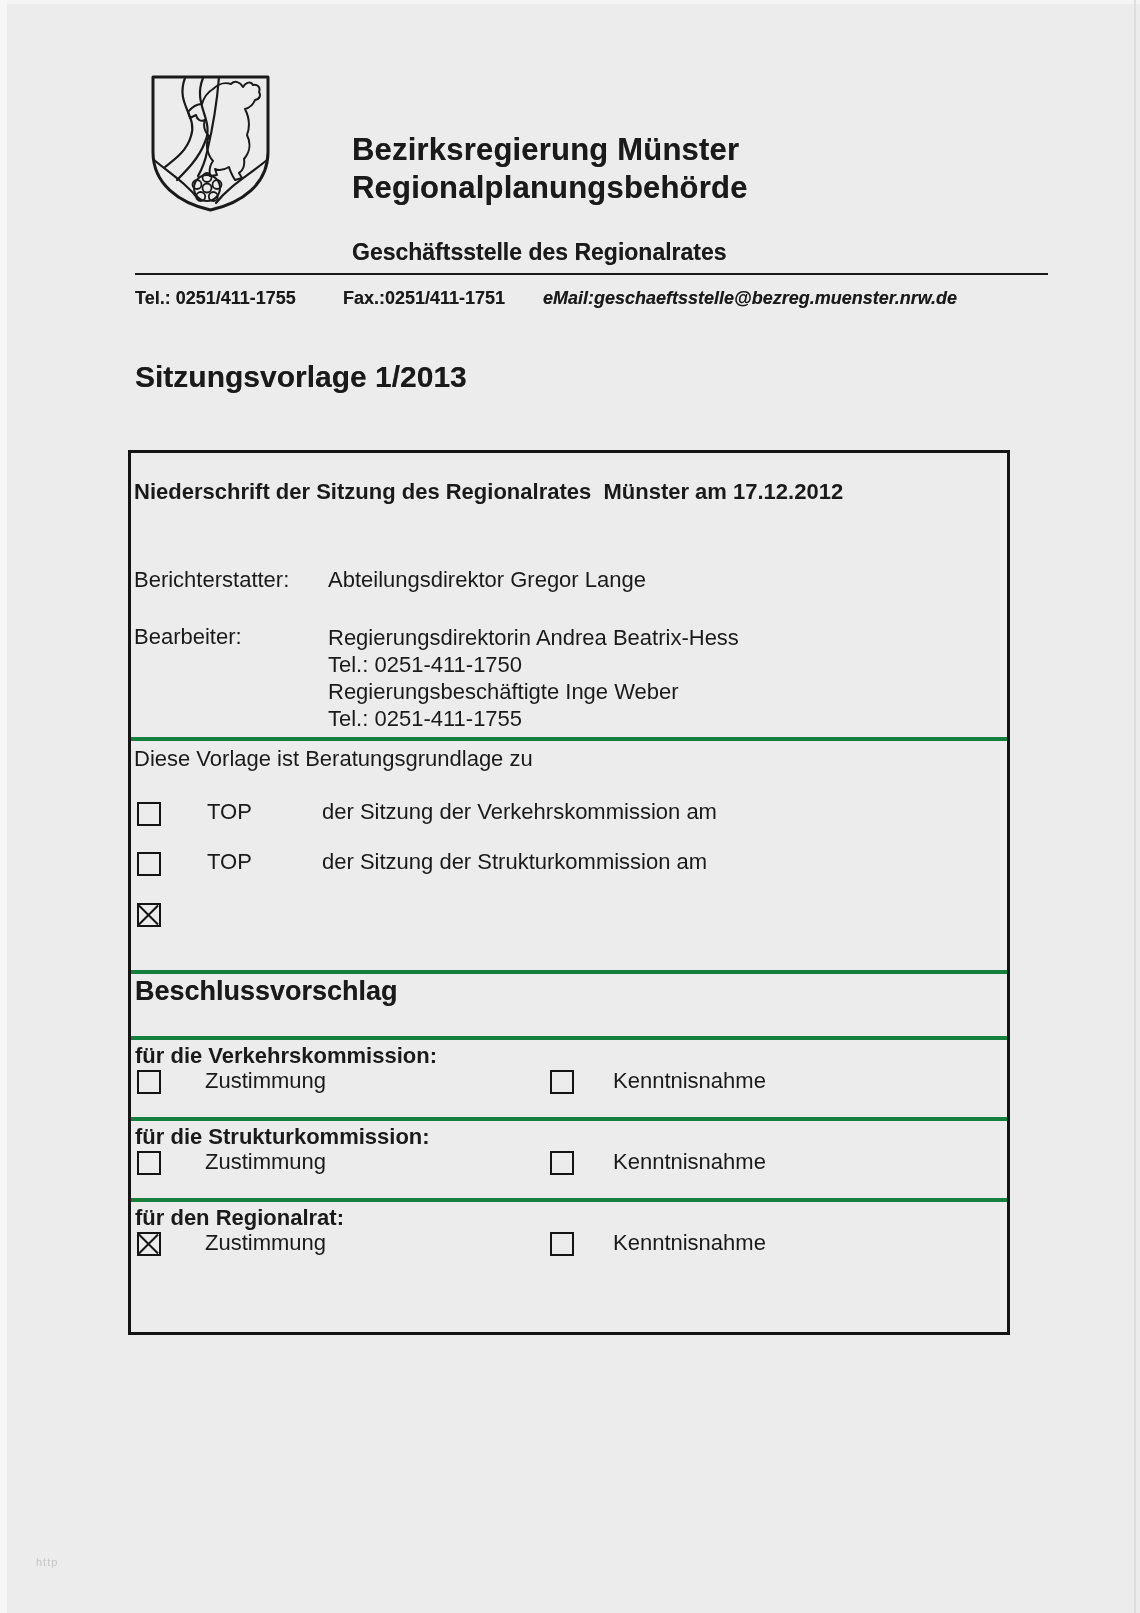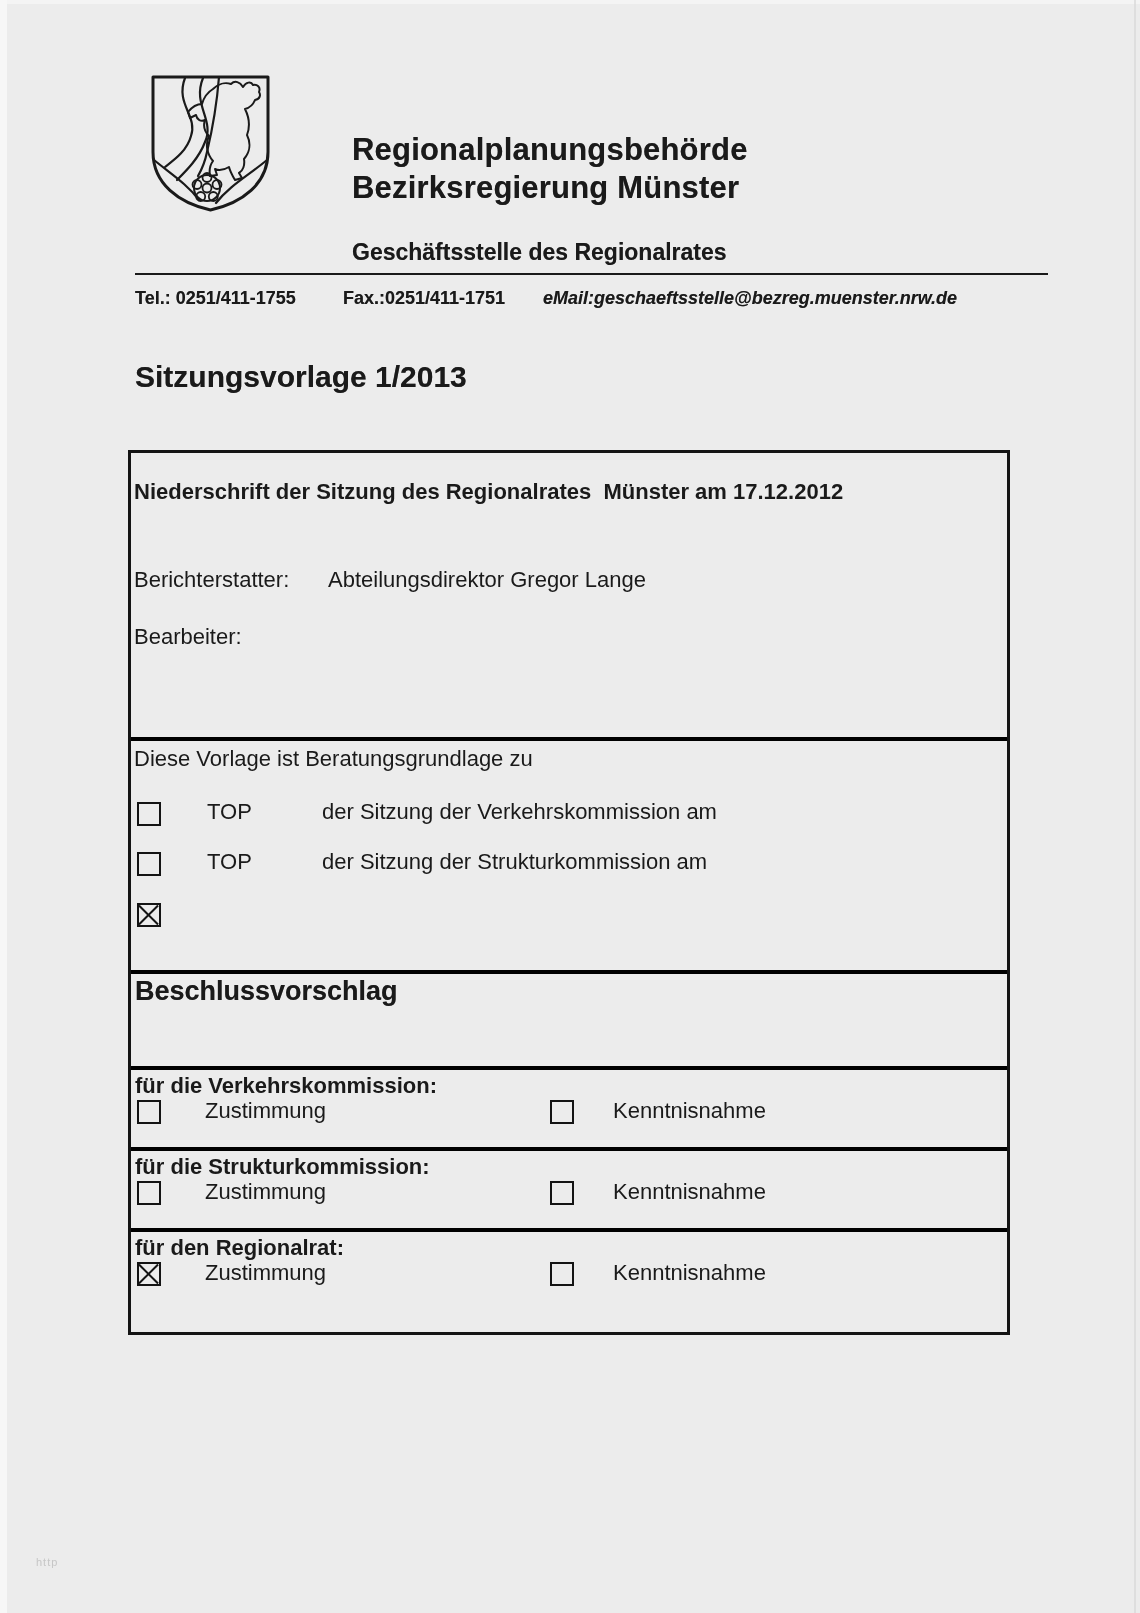--- a/index.html
+++ b/index.html
@@ -24,24 +24,24 @@
   .rule{left:135px;top:273px;width:913px;height:2px;background:#1a1a1a;}
   .contact{top:288px;font-size:18px;font-weight:bold;}
   .contact.tel{left:135px;} .contact.fax{left:343px;} .contact.email{left:543px;font-style:italic;}
   .doc-title{left:135px;top:360px;font-size:30px;font-weight:bold;}
   
   .doc-table{
     left:128px;top:450px;width:882px;height:885px;
     border:3px solid #141414;box-sizing:border-box;
   }
   .sec{position:relative;box-sizing:border-box;width:100%;font-size:22px;}
-  .sec + .sec{border-top:4px solid #000000;}
+  .sec + .sec{border-top:4px solid #15803d;}
   .sec-info{height:284px;}
   .sec-consult{height:233px;}
-  .sec-proposal{height:96px;}
+  .sec-proposal{height:66px;}
   .sec-decision{height:81px;}
   .sec-decision-last{height:79px;}
   .subject{left:3px;top:26px;font-weight:bold;white-space:pre-wrap;}
   .pair-label{left:3px;}
   .pair-value{left:197px;}
   .row-reporter{top:106px;margin-top:8px;} .row-editor{top:158px;margin-top:13px;}
   .editor-lines{line-height:27px;}
   .intro{left:3px;top:5px;}
   .cb{
     width:24px;height:24px;border:2.5px solid #141414;
@@ -93,40 +93,46 @@
     <circle cx="60" cy="116" r="4.5" stroke-width="1.8"></circle>
     <circle cx="60" cy="105.5" r="4.5" stroke-width="1.8"></circle>
     <circle cx="70" cy="112.5" r="4.5" stroke-width="1.8"></circle>
     <circle cx="66.3" cy="124.5" r="4.5" stroke-width="1.8"></circle>
     <circle cx="53.7" cy="124.5" r="4.5" stroke-width="1.8"></circle>
     <circle cx="50" cy="112.5" r="4.5" stroke-width="1.8"></circle>
   </svg>
 </div>
 
 <div class="abs org-title ink-soft">
+  <div>Bezirksregierung Münster</div>
   <div>Regionalplanungsbehörde</div>
-  <div>Bezirksregierung Münster</div>
 </div>
 
 <div class="abs office ink-soft">Geschäftsstelle des Regionalrates</div>
 <div class="abs rule"></div>
 
 <span class="abs contact tel ink-soft">Tel.: 0251/411-1755</span>
 <span class="abs contact fax ink-soft">Fax.:0251/411-1751</span>
 <span class="abs contact email ink-soft">eMail:geschaeftsstelle@bezreg.muenster.nrw.de</span>
 
 <div class="abs doc-title ink-soft">Sitzungsvorlage 1/2013</div>
 
 <div class="abs doc-table">
 
   <div class="sec sec-info">
     <div class="abs subject">Niederschrift der Sitzung des Regionalrates  Münster am 17.12.2012</div>
     <div class="abs pair-label row-reporter">Berichterstatter:</div>
     <div class="abs pair-value row-reporter">Abteilungsdirektor Gregor Lange</div>
     <div class="abs pair-label row-editor">Bearbeiter:</div>
+    <div class="abs pair-value row-editor editor-lines">
+      <div>Regierungsdirektorin Andrea Beatrix-Hess</div>
+      <div>Tel.: 0251-411-1750</div>
+      <div>Regierungsbeschäftigte Inge Weber</div>
+      <div>Tel.: 0251-411-1755</div>
+    </div>
   </div>
 
   <div class="sec sec-consult">
     <div class="abs intro">Diese Vorlage ist Beratungsgrundlage zu</div>
 
     <span class="abs cb c-cb c-row1"></span>
     <span class="abs c-top c-row1 t-off">TOP</span>
     <span class="abs c-text c-row1 t-off">der Sitzung der Verkehrskommission am</span>
 
     <span class="abs cb c-cb c-row2"></span>

